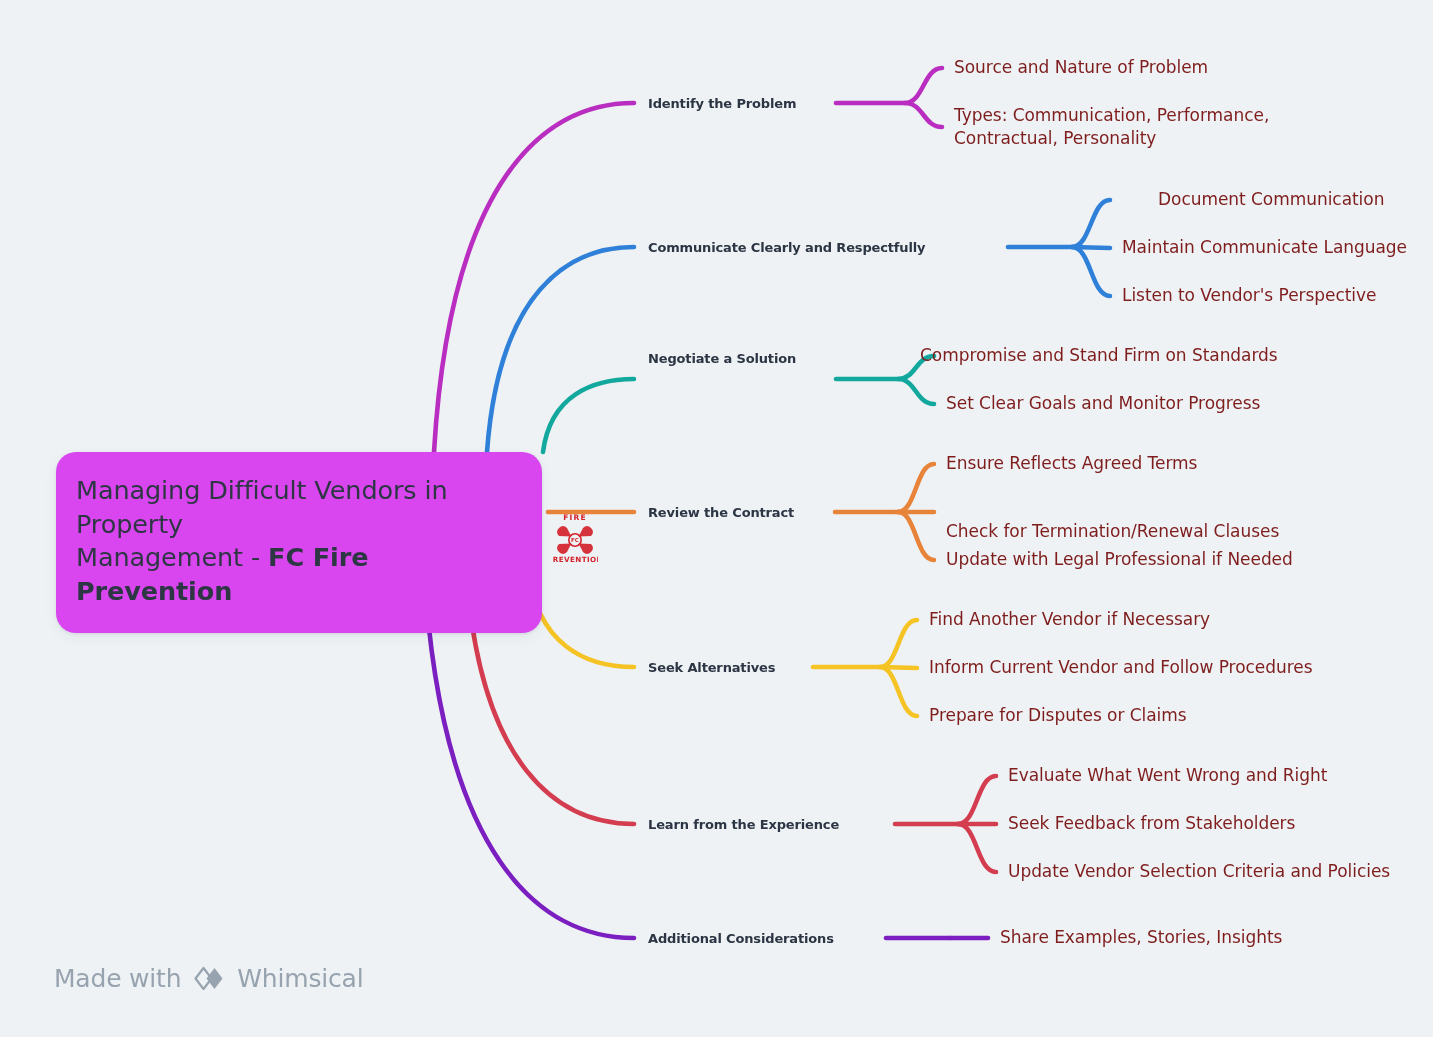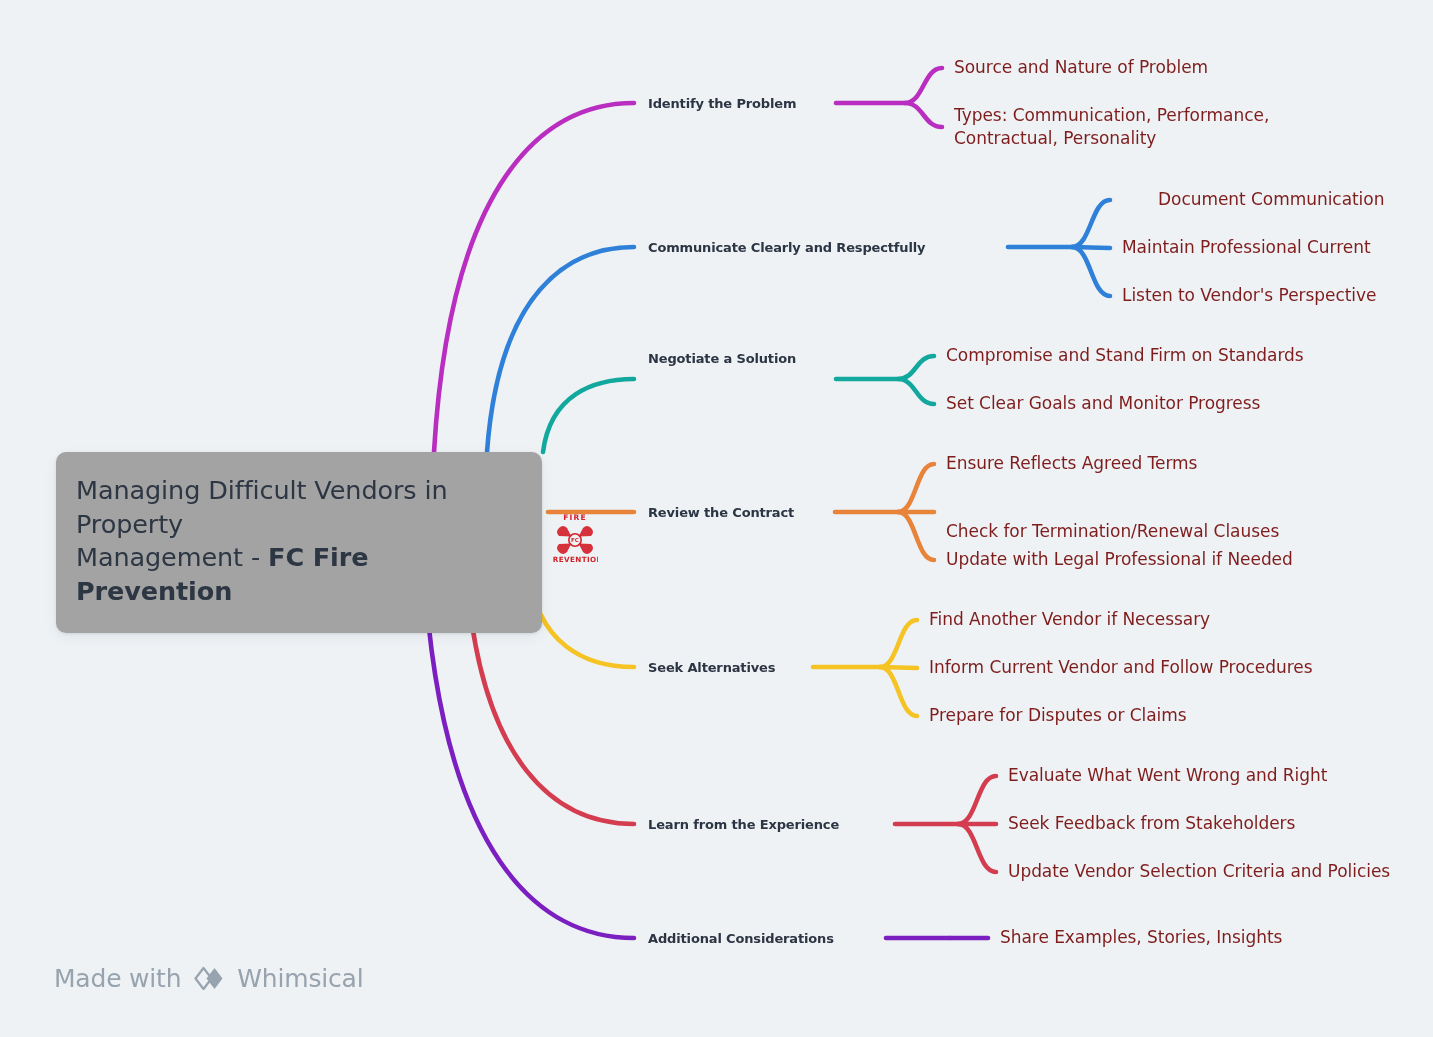--- a/index.html
+++ b/index.html
@@ -26,22 +26,22 @@
     width: 1433px;
     height: 1037px;
     pointer-events: none;
   }
   .root-node {
     position: absolute;
     left: 56px;
     top: 452px;
     width: 486px;
     box-sizing: border-box;
-    background: #a3a3a3;
-    border-radius: 10px;
+    background: #d946ef;
+    border-radius: 20px;
     padding: 22px 28px 24px 20px;
     box-shadow: 0 1px 3px rgba(30,45,65,0.10), 0 4px 14px rgba(30,45,65,0.06);
     font-size: 25.5px;
     line-height: 1.32;
     color: #2d3643;
     font-weight: 400;
     letter-spacing: -0.1px;
   }
   .root-node b {
     font-weight: 700;
@@ -156,24 +156,24 @@
       <text x="23" y="51" font-size="7.2" font-family="DejaVu Sans, sans-serif" font-weight="700" text-anchor="middle" letter-spacing="0.4">PREVENTION</text>
     </g>
   </svg>
 
   <div id="labels">
       <div class="branch-label" style="left: 648px; top: 103px;">Identify the Problem</div>
       <div class="leaf-label" style="left: 954px; top: 68px;">Source and Nature of Problem</div>
       <div class="leaf-label wrap" style="left: 954px; top: 127px;">Types: Communication, Performance, Contractual, Personality</div>
       <div class="branch-label" style="left: 648px; top: 247px;">Communicate Clearly and Respectfully</div>
       <div class="leaf-label" style="left: 1122px; top: 200px; margin-left: 36px;">Document Communication</div>
-      <div class="leaf-label" style="left: 1122px; top: 248px;">Maintain Professional Current</div>
+      <div class="leaf-label" style="left: 1122px; top: 248px;">Maintain Communicate Language</div>
       <div class="leaf-label" style="left: 1122px; top: 296px;">Listen to Vendor's Perspective</div>
       <div class="branch-label" style="left: 648px; top: 358px; text-align: center;">Negotiate a Solution</div>
-      <div class="leaf-label" style="left: 946px; top: 356px;">Compromise and Stand Firm on Standards</div>
+      <div class="leaf-label" style="left: 920px; top: 356px;">Compromise and Stand Firm on Standards</div>
       <div class="leaf-label" style="left: 946px; top: 404px;">Set Clear Goals and Monitor Progress</div>
       <div class="branch-label" style="left: 648px; top: 512px;">Review the Contract</div>
       <div class="leaf-label" style="left: 946px; top: 464px;">Ensure Reflects Agreed Terms</div>
       <div class="leaf-label" style="left: 946px; top: 532px;">Check for Termination/Renewal Clauses</div>
       <div class="leaf-label" style="left: 946px; top: 560px;">Update with Legal Professional if Needed</div>
       <div class="branch-label" style="left: 648px; top: 667px; text-align: right;">Seek Alternatives</div>
       <div class="leaf-label" style="left: 929px; top: 620px;">Find Another Vendor if Necessary</div>
       <div class="leaf-label" style="left: 929px; top: 668px;">Inform Current Vendor and Follow Procedures</div>
       <div class="leaf-label" style="left: 929px; top: 716px;">Prepare for Disputes or Claims</div>
       <div class="branch-label" style="left: 648px; top: 824px;">Learn from the Experience</div>

